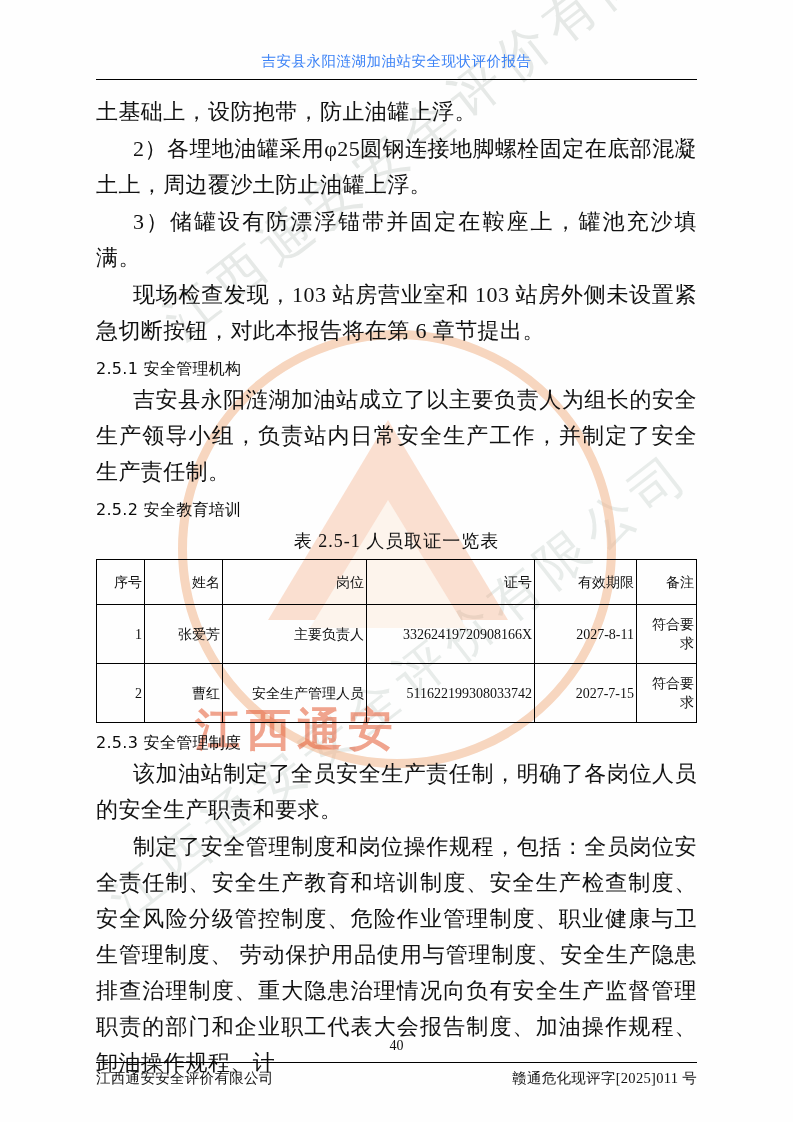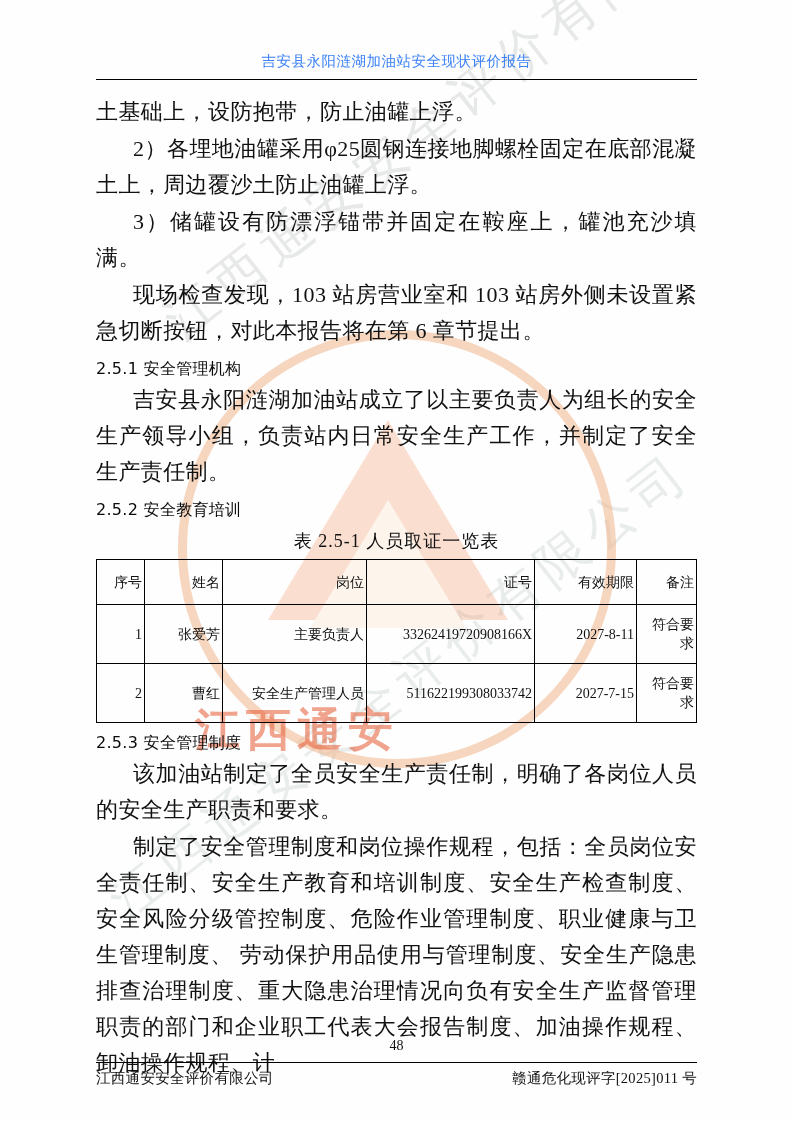--- a/index.html
+++ b/index.html
@@ -260,21 +260,21 @@
       </tbody>
     </table>
 
     <h3 class="sec">2.5.3 安全管理制度</h3>
     <p class="body-text para">该加油站制定了全员安全生产责任制，明确了各岗位人员的安全生产职责和要求。</p>
     <p class="body-text para">制定了安全管理制度和岗位操作规程，包括：全员岗位安全责任制、安全生产教育和培训制度、安全生产检查制度、安全风险分级管控制度、危险作业管理制度、职业健康与卫生管理制度、 劳动保护用品使用与管理制度、安全生产隐患排查治理制度、重大隐患治理情况向负有安全生产监督管理职责的部门和企业职工代表大会报告制度、加油操作规程、卸油操作规程、计</p>
 
   </div>
 
   <div class="footer">
-    <div class="page-number">48</div>
+    <div class="page-number">40</div>
     <div class="footer-rule"></div>
     <div class="footer-row">
       <div>江西通安安全评价有限公司</div>
       <div>赣通危化现评字[2025]011 号</div>
     </div>
   </div>
 
 </div>
 
 </body></html>

